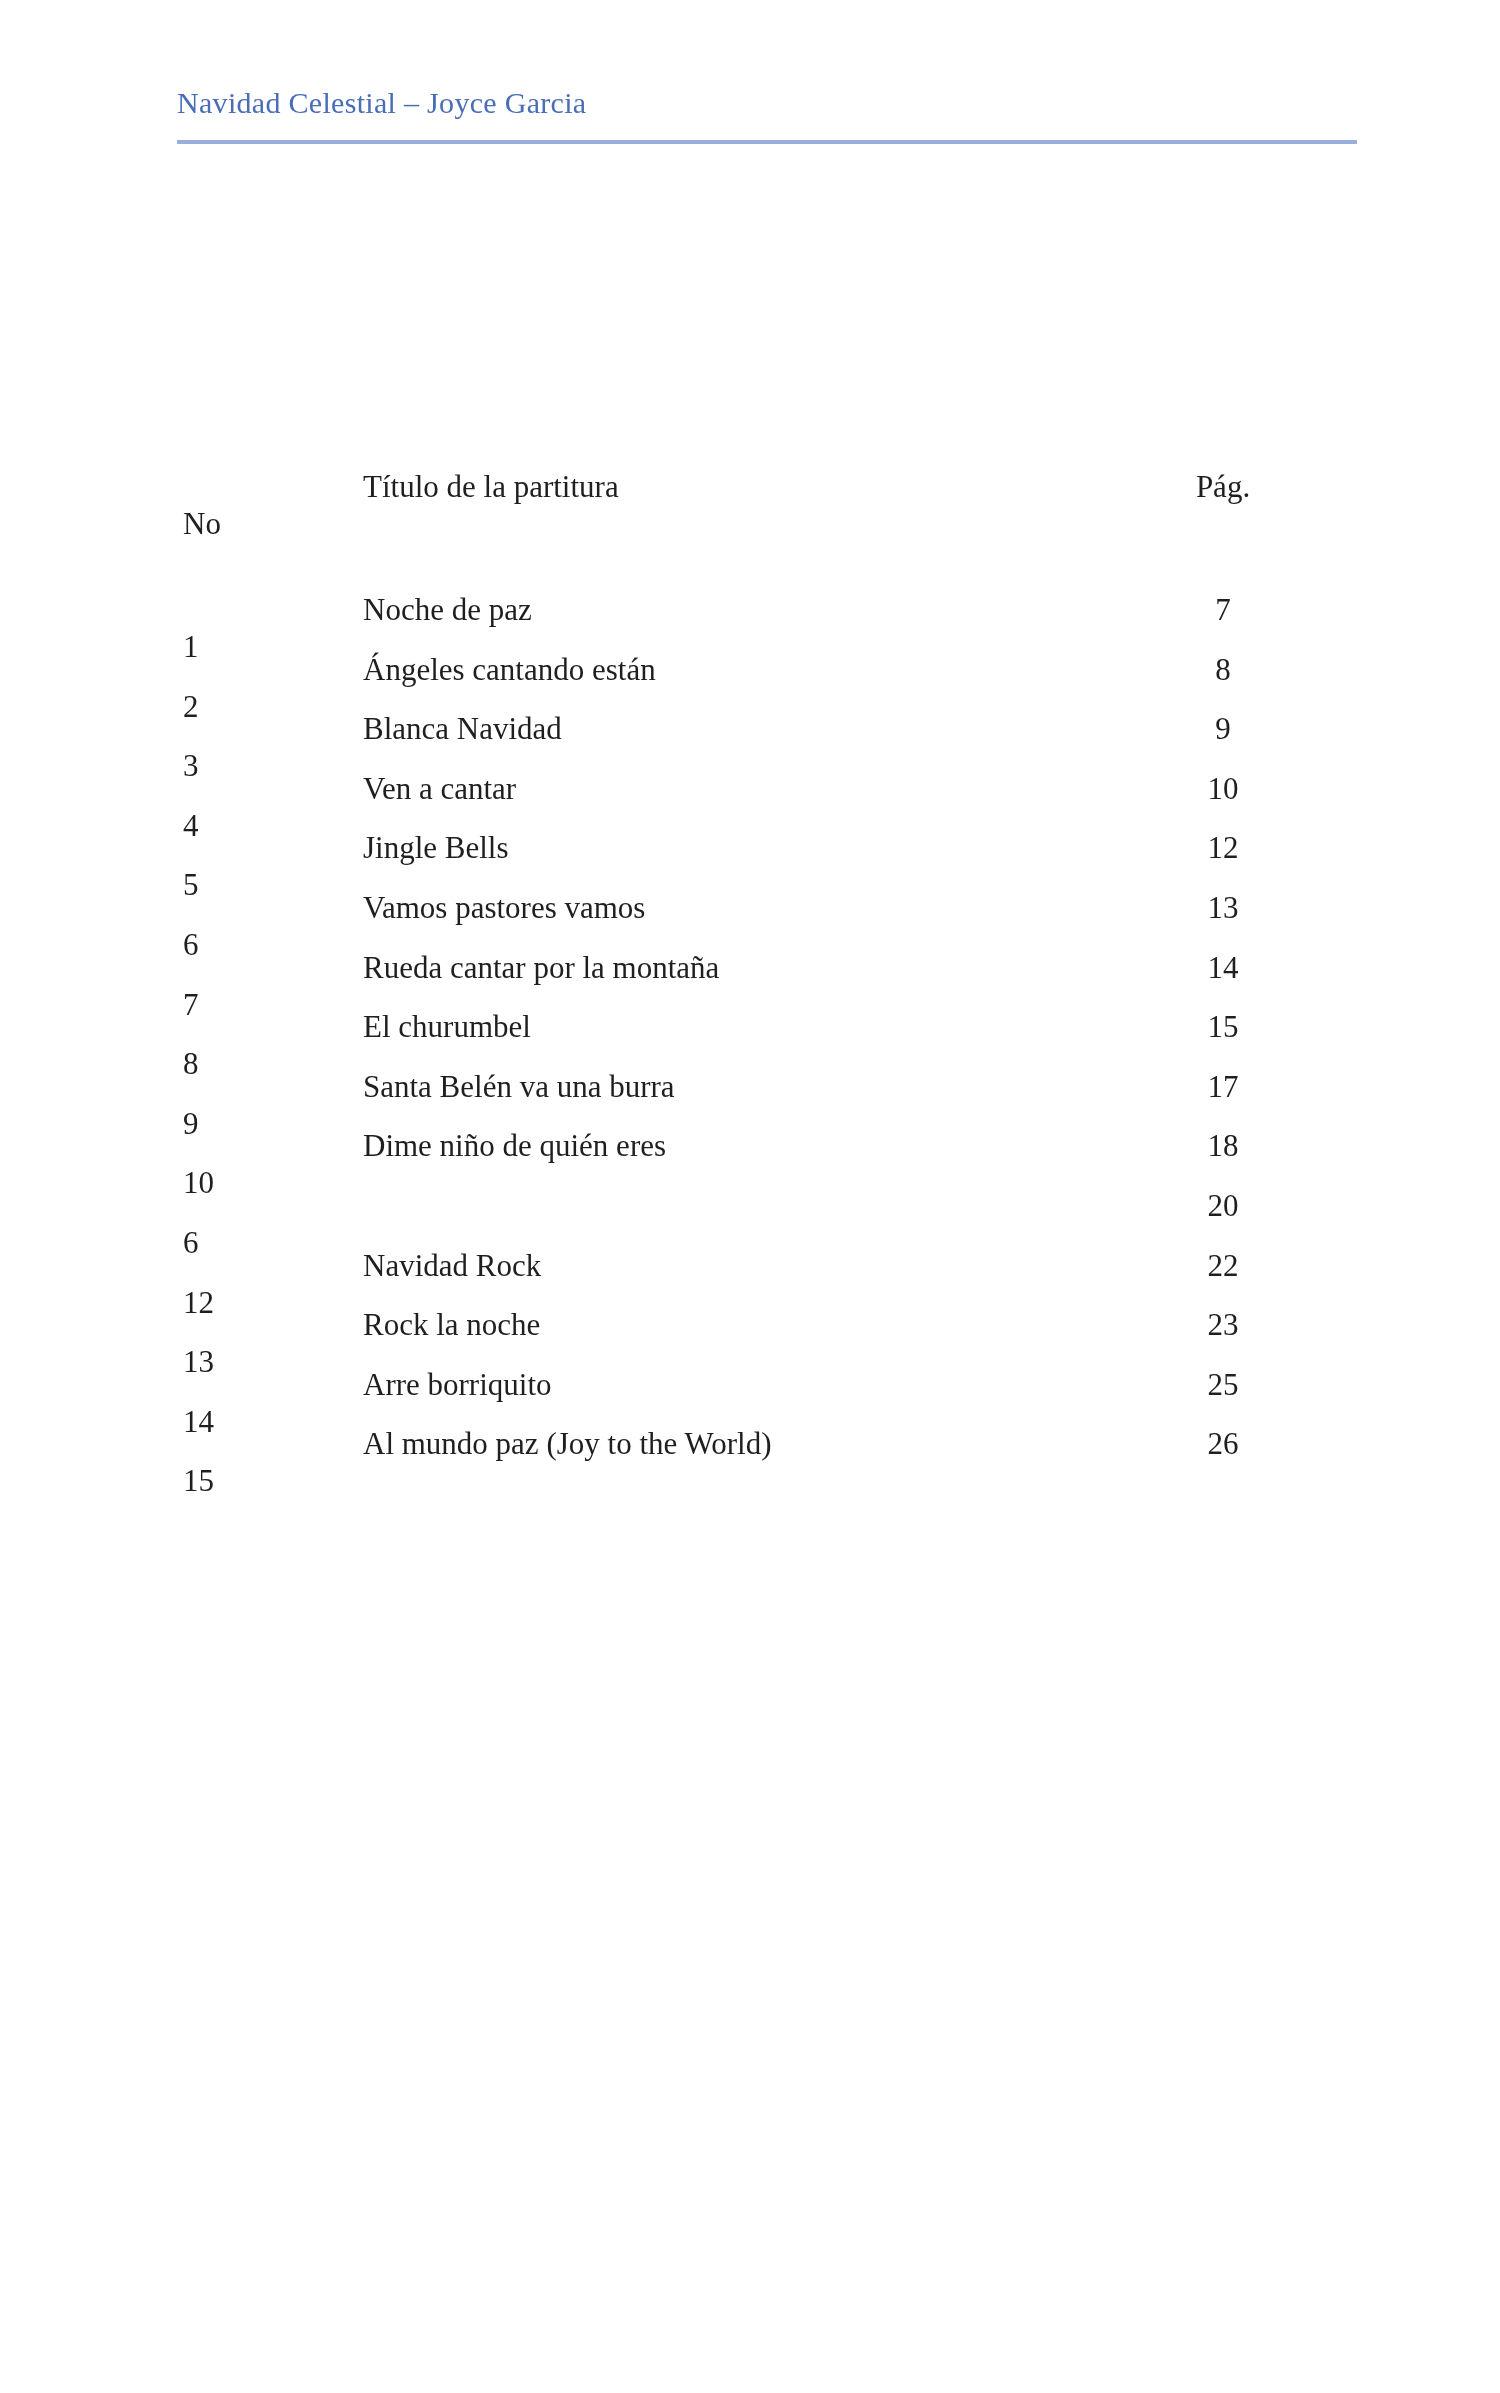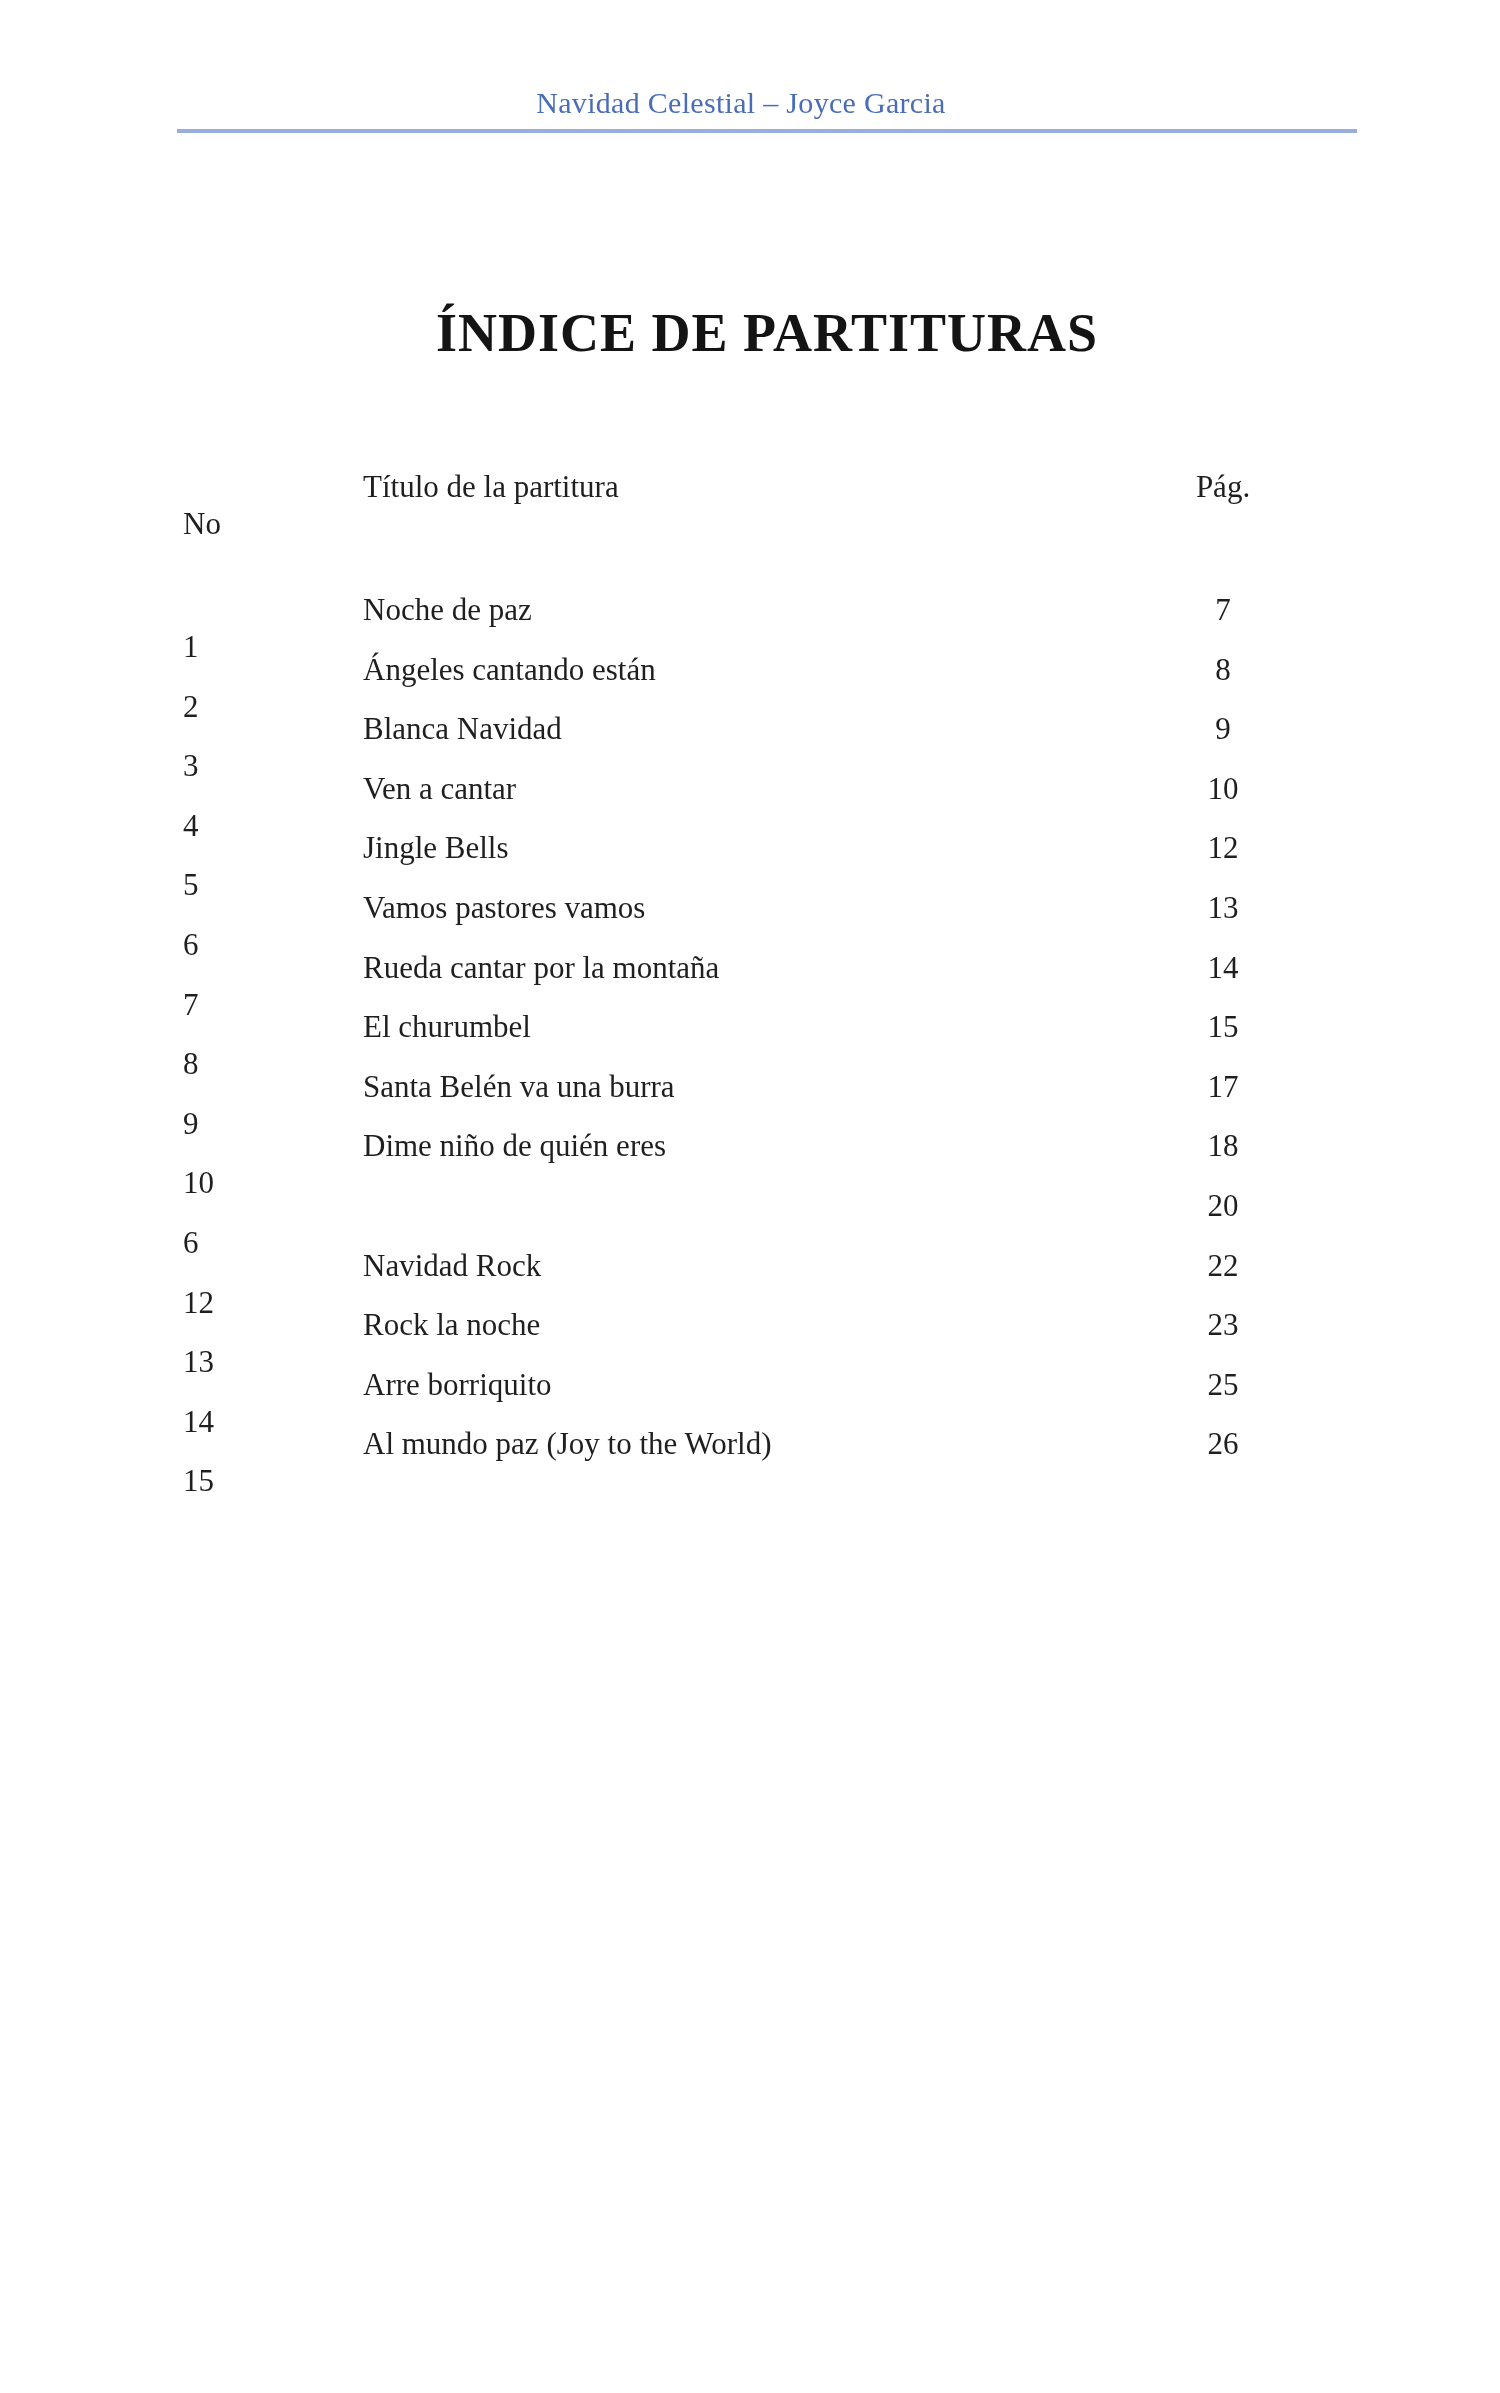--- a/index.html
+++ b/index.html
@@ -17,23 +17,23 @@
     overflow: hidden;
   }
 
   
   .running-header {
     position: absolute;
     top: 84px;
     left: 177px;
     width: 1180px;
     box-sizing: border-box;
-    text-align: center;
+    text-align: left;
     padding-right: 52px;
-    padding-bottom: 7px;
+    padding-bottom: 18px;
     border-bottom: 4px solid var(--rule-blue, #98afdd);
     font-size: 30px;
     line-height: 38px;
     color: var(--header-blue, #4a6db8);
     letter-spacing: 0.3px;
   }
 
   
   .doc-title {
     position: absolute;
@@ -79,21 +79,20 @@
   .cell.title { left: 363px; }
   .cell.page  { left: 1163px; width: 120px; text-align: center; }
 </style>
 </head>
 <body>
 
 <div class="page">
 
   <div class="running-header">Navidad Celestial – Joyce Garcia</div>
 
-  <div class="doc-title">ÍNDICE DE PARTITURAS</div>
 
   <div class="index-head">
     <span class="cell no">No</span>
     <span class="cell title">Título de la partitura</span>
     <span class="cell page">Pág.</span>
   </div>
 
   <div class="rows">
     <div class="index-row">
       <span class="cell no">1</span>

